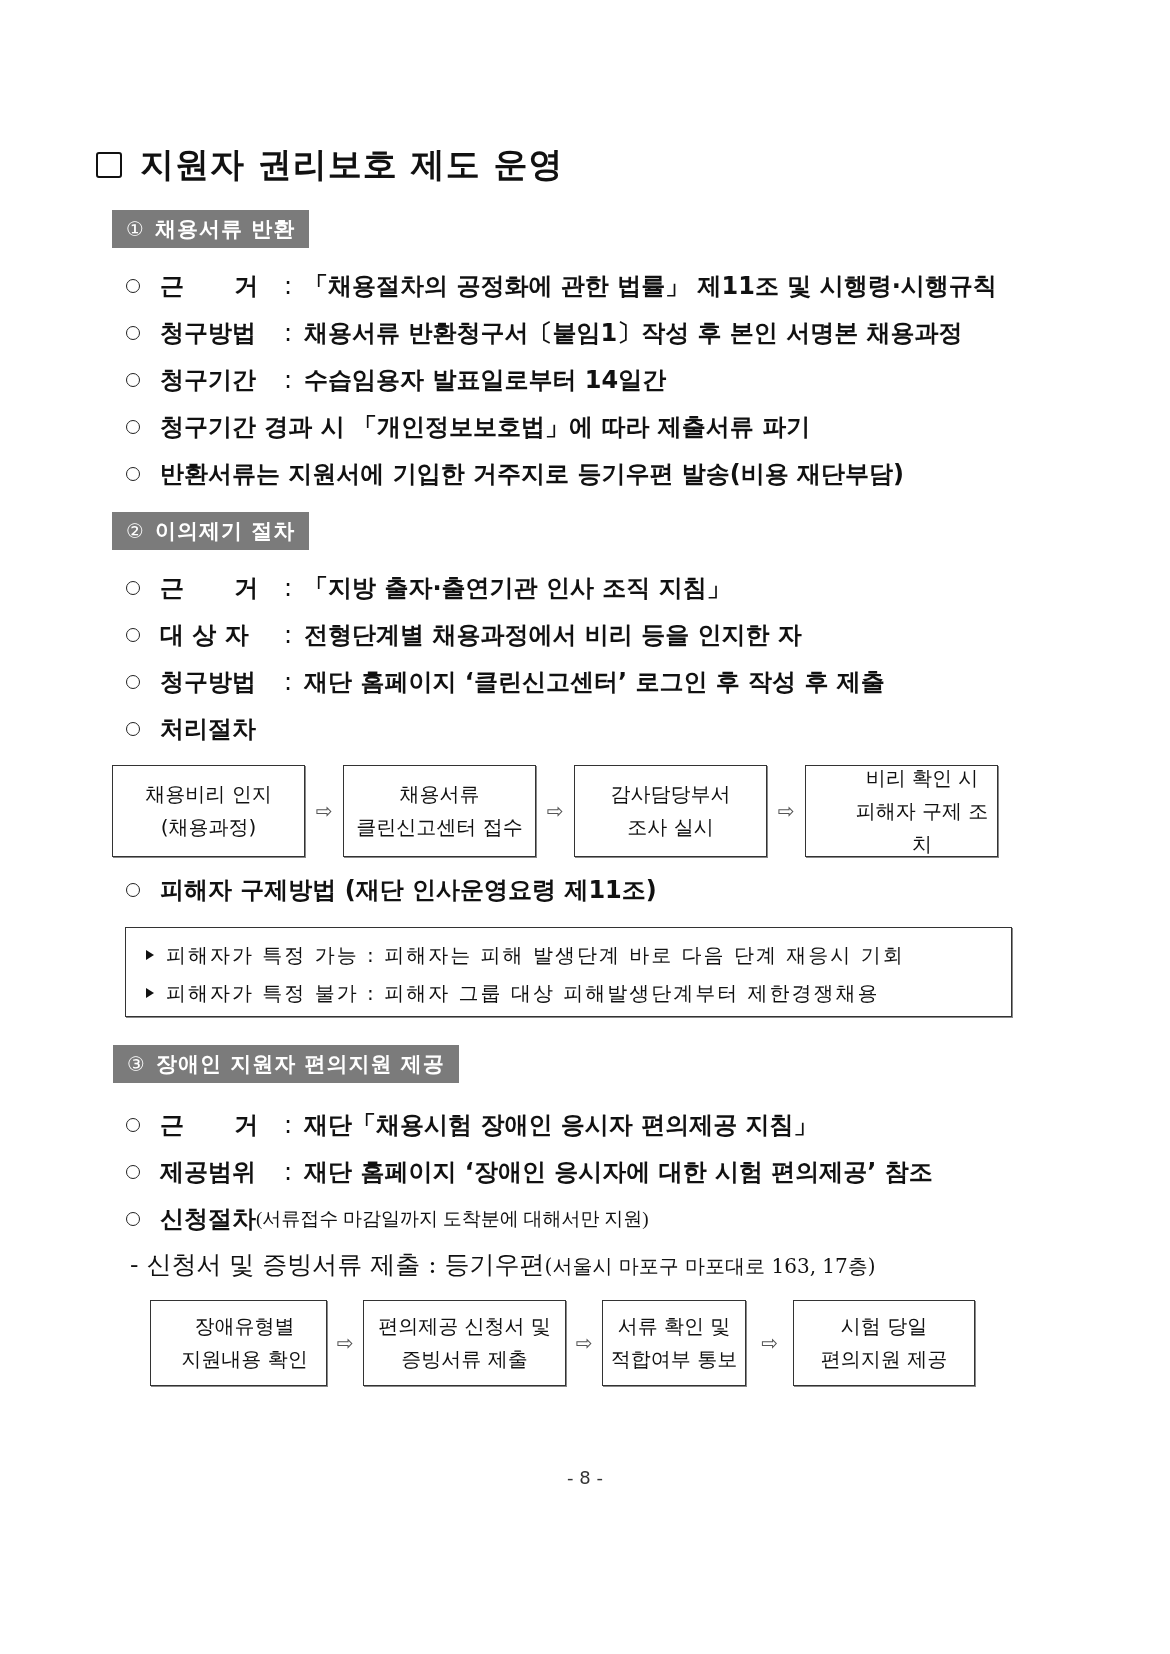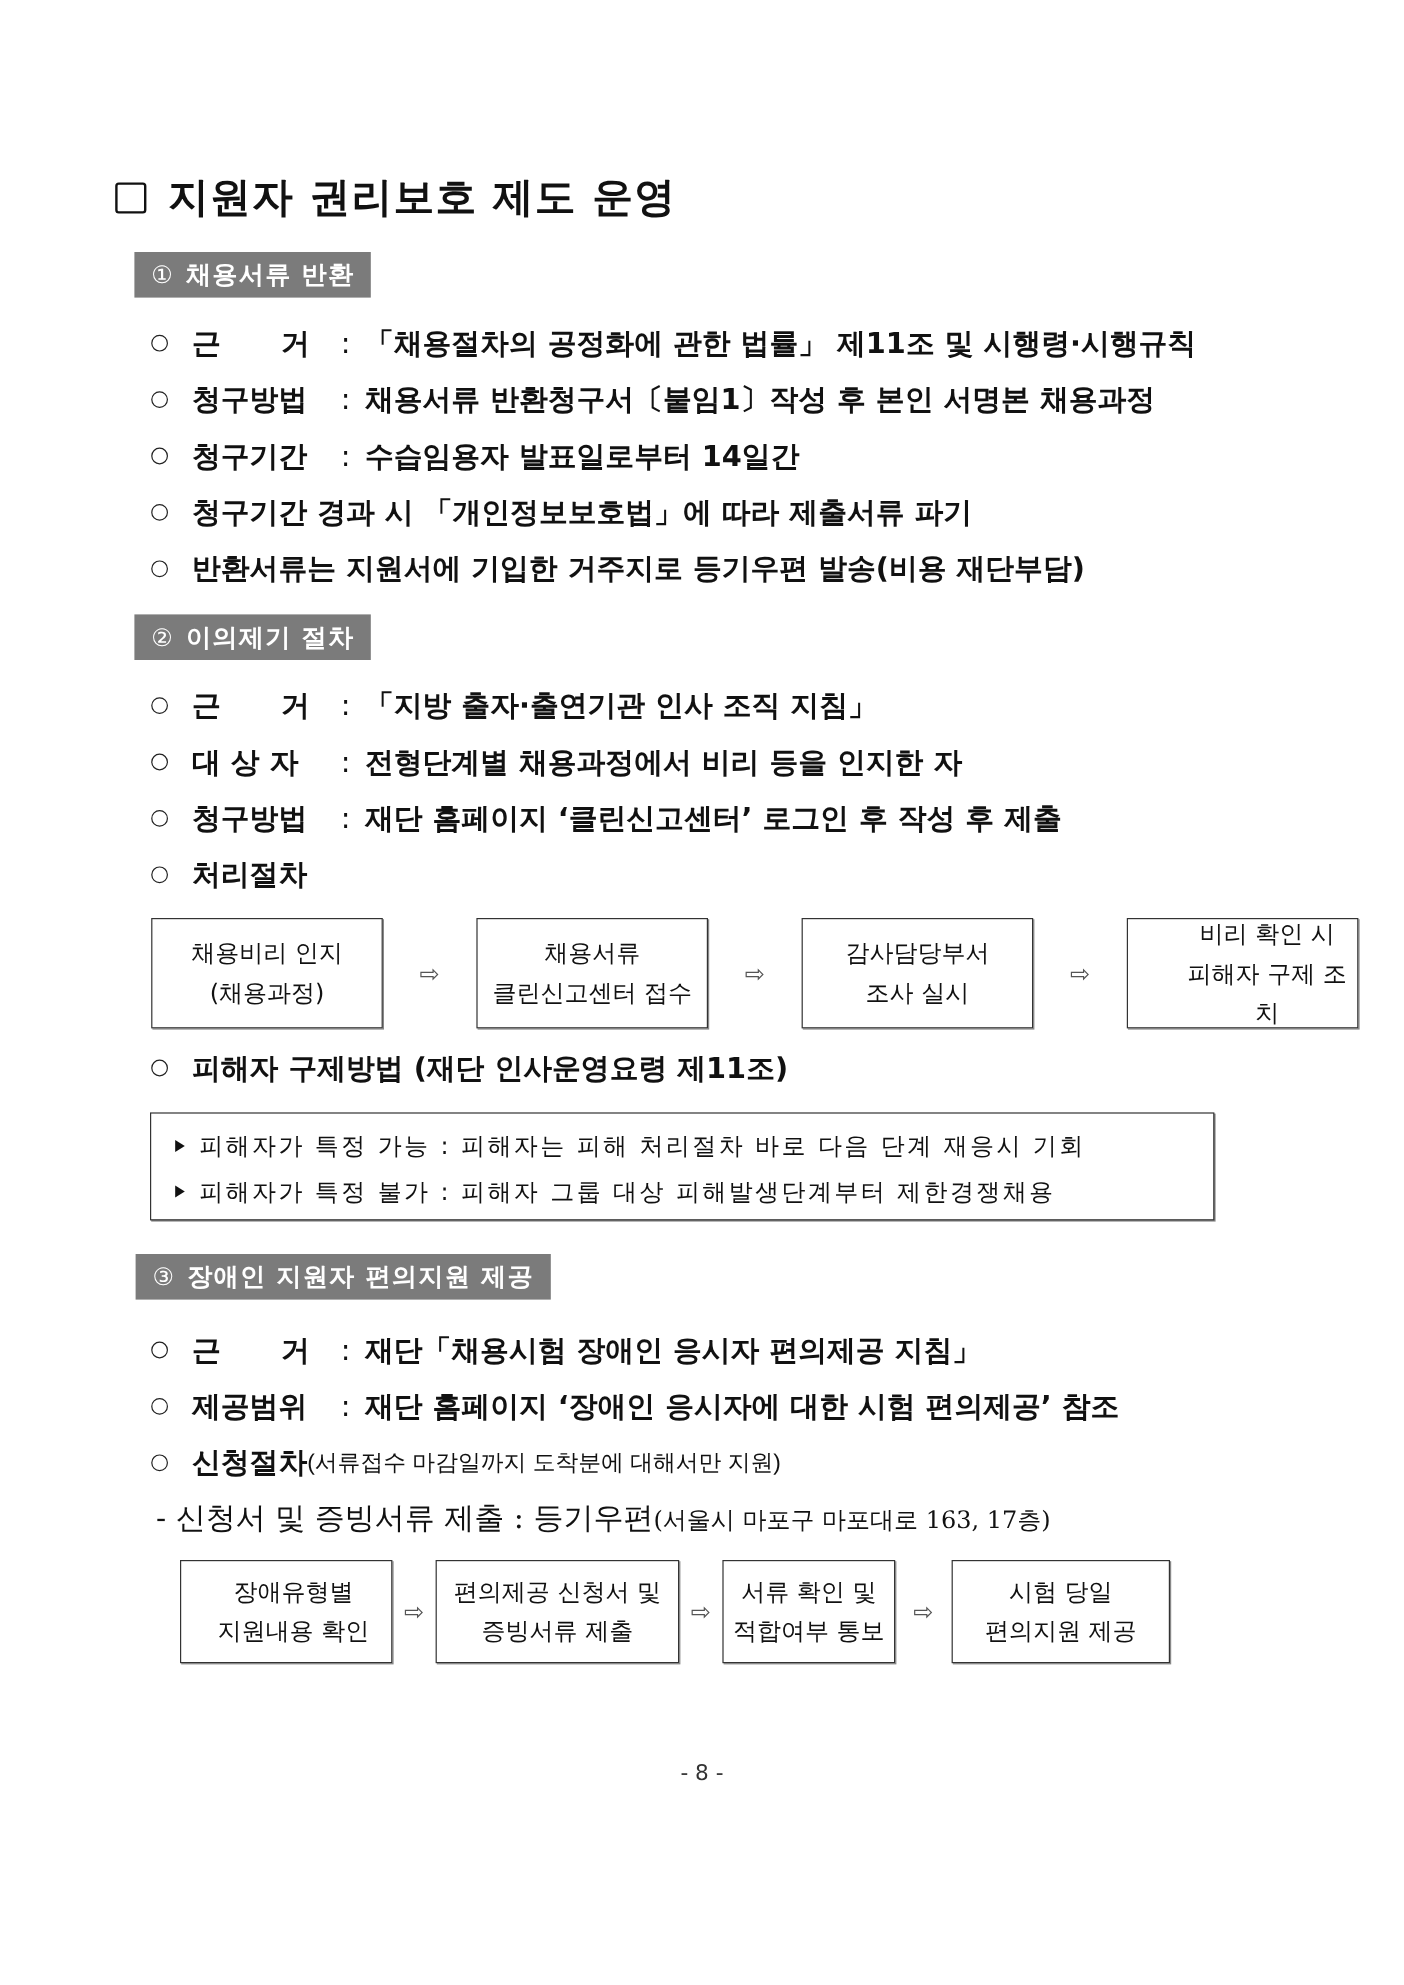--- a/index.html
+++ b/index.html
@@ -10,21 +10,21 @@
   .title .sq { width: 26px; height: 26px; border: 2.5px solid #111; border-radius: 3px; margin-right: 18px; box-sizing: border-box; }
   .title .txt { font-size: 34px; font-weight: bold; letter-spacing: 1px; }
   .bar { background: #7b7b7b; color: #fff; font-size: 21px; font-weight: bold; height: 38px;
          display: flex; align-items: center; padding: 0 14px; box-sizing: border-box; letter-spacing: 1px; }
   .bar .num { font-weight: normal; margin-right: 10px; font-size: 20px; }
   .line { left: 126px; font-size: 24px; display: flex; align-items: center; white-space: nowrap; height: 34px; }
   .bullet { width: 14px; height: 14px; border: 1.5px solid #222; border-radius: 50%; margin-right: 20px; box-sizing: border-box; flex: none; }
   .lbl-wide { display: inline-block; width: 118px; font-weight: bold; }
   .sep { margin: 0 12px 0 6px; }
   .val { font-weight: bold; }
-  .small { font-family: Liberation Sans, sans-serif; font-size: 19px; font-weight: normal; }
+  .small { font-family: Liberation Serif, serif; font-size: 19px; font-weight: normal; }
   .flow { display: flex; align-items: center; }
   .fbox { border: 1.5px solid #333; box-shadow: 1px 1px 0 #888; background: #fff; display: flex; flex-direction: column;
           align-items: center; justify-content: center; font-size: 20px; line-height: 33px; text-align: center; box-sizing: border-box; }
   .farrow { color: #555; font-size: 20px; text-align: center; }
   .rbox { left: 125px; top: 927px; width: 887px; height: 90px; border: 1.5px solid #333; box-shadow: 1px 1px 0 #888; box-sizing: border-box;
           padding: 8px 0 0 20px; font-size: 20px; }
   .rrow { height: 38px; display: flex; align-items: center; letter-spacing: 2px; white-space: nowrap; }
   .tri { display: inline-block; width: 0; height: 0; border-left: 8px solid #111; border-top: 5px solid transparent; border-bottom: 5px solid transparent; margin-right: 12px; }
   .dash-line { left: 130px; top: 1248px; font-family: "DejaVu Serif", "Liberation Serif", serif; font-size: 25px; white-space: nowrap; }
   .dash-line .paren { font-size: 20px; }
@@ -91,21 +91,21 @@
   <span class="bullet"></span>
   <span class="lbl-wide">청구방법</span>
   <span class="sep">:</span>
   <span class="val">재단 홈페이지 ‘클린신고센터’ 로그인 후 작성 후 제출</span>
 </div>
 <div class="abs line" style="top:712px;">
   <span class="bullet"></span>
   <span class="val">처리절차</span>
 </div>
 
-<div class="abs flow" style="left:126px; top:765px;gap:20px;">
+<div class="abs flow" style="left:112px; top:765px;">
   <div class="fbox" style="width:193px; height:92px;">
     <span>채용비리 인지</span>
     <span>(채용과정)</span>
   </div>
   <div class="farrow" style="width:38px;">⇨</div>
   <div class="fbox" style="width:193px; height:92px;">
     <span>채용서류</span>
     <span>클린신고센터 접수</span>
   </div>
   <div class="farrow" style="width:38px;">⇨</div>
@@ -121,21 +121,21 @@
 </div>
 
 <div class="abs line" style="top:873px;">
   <span class="bullet"></span>
   <span class="val">피해자 구제방법 (재단 인사운영요령 제11조)</span>
 </div>
 
 <div class="abs rbox">
   <div class="rrow">
     <span class="tri"></span>
-    <span>피해자가 특정 가능 : 피해자는 피해 처리절차 바로 다음 단계 재응시 기회</span>
+    <span>피해자가 특정 가능 : 피해자는 피해 발생단계 바로 다음 단계 재응시 기회</span>
   </div>
   <div class="rrow">
     <span class="tri"></span>
     <span>피해자가 특정 불가 : 피해자 그룹 대상 피해발생단계부터 제한경쟁채용</span>
   </div>
 </div>
 
 <div class="abs bar" style="left:113px; top:1045px;">
   <span class="num">③</span>
   <span>장애인 지원자 편의지원 제공</span>

